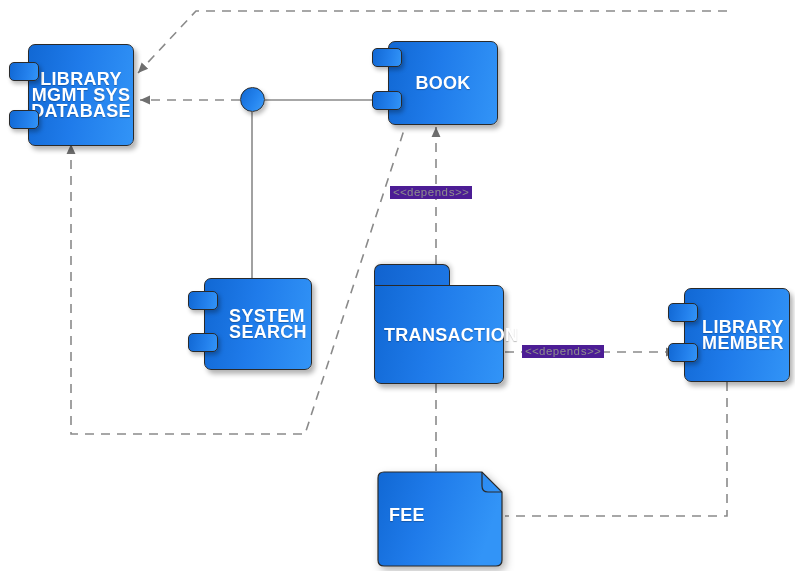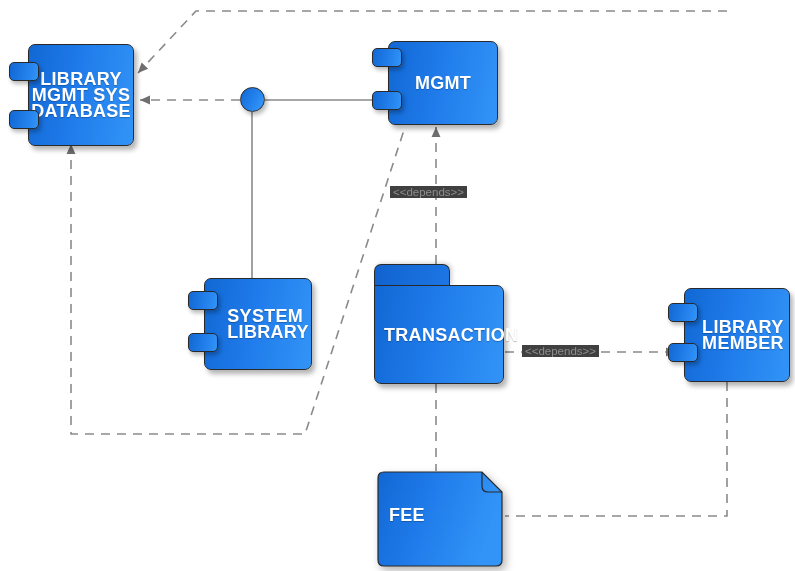--- a/index.html
+++ b/index.html
@@ -108,22 +108,22 @@
     border-radius: 50%;
     border: 1px solid #2a2a2a;
     background: linear-gradient(120deg, #1168d4 0%, #2686f0 60%, #3d9cf8 100%);
     box-shadow: 2px 3px 4px rgba(0,0,0,0.28);
     z-index: 5;
   }
   .edge-label {
     position: absolute;
     color: #8d8d8d;
     font-size: 11.5px;
-    font-family: Liberation Sans, sans-serif;
-    background: #404040;
+    font-family: Liberation Mono, monospace;
+    background: #4c1d95;
     padding: 0 3px;
     white-space: nowrap;
     z-index: 2;
   }
 </style>
 </head>
 <body>
 
 <div id="canvas">
 
@@ -155,28 +155,28 @@
 
   <div class="node component" style="left:28px; top:44px; width:106px; height:102px;">
     <span class="label">LIBRARY
 MGMT SYS
 DATABASE</span>
   </div>
   <div class="port" style="left:9px; top:62px;"></div>
   <div class="port" style="left:9px; top:110px;"></div>
 
   <div class="node component" style="left:388px; top:41px; width:110px; height:84px; justify-content:center;">
-    <span class="label">MGMT</span>
+    <span class="label">BOOK</span>
   </div>
   <div class="port" style="left:372px; top:48px;"></div>
   <div class="port" style="left:372px; top:91px;"></div>
 
   <div class="node component" style="left:204px; top:278px; width:108px; height:92px;">
     <span class="label" style="padding-left:20px; text-align:left;">SYSTEM
-LIBRARY</span>
+SEARCH</span>
   </div>
   <div class="port" style="left:188px; top:291px;"></div>
   <div class="port" style="left:188px; top:333px;"></div>
 
   <div class="node folder" style="left:374px; top:264px; width:130px; height:120px;">
     <div class="tab" style="width:76px; height:22px;"></div>
     <div class="body" style="top:21px; width:130px; height:99px;">
       <span class="label" style="padding-left:9px;">TRANSACTION</span>
     </div>
   </div>

